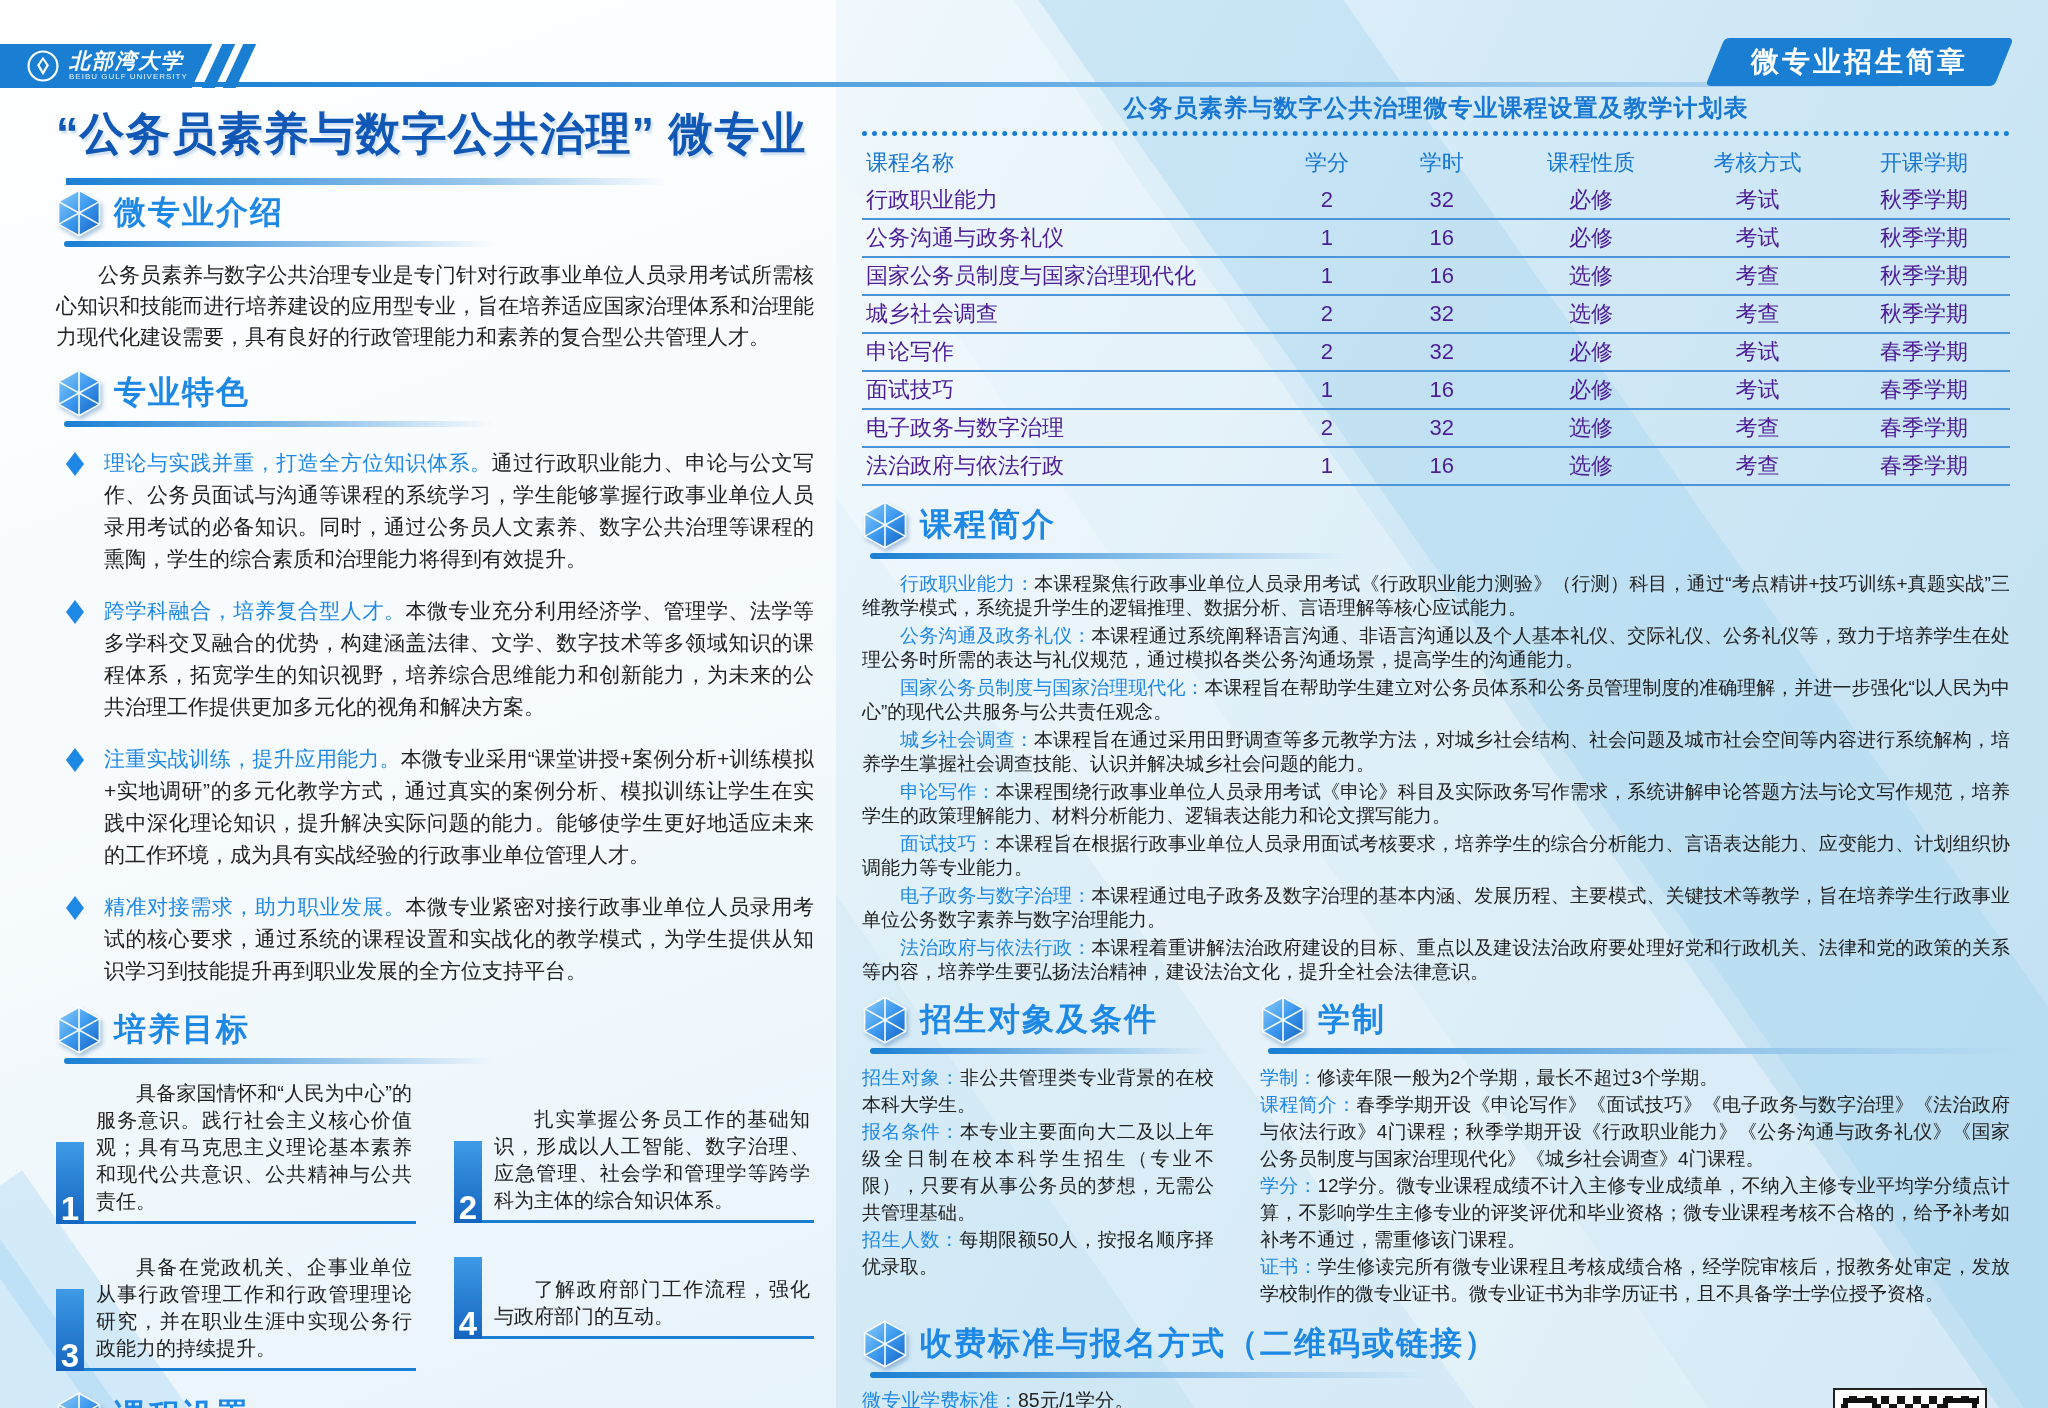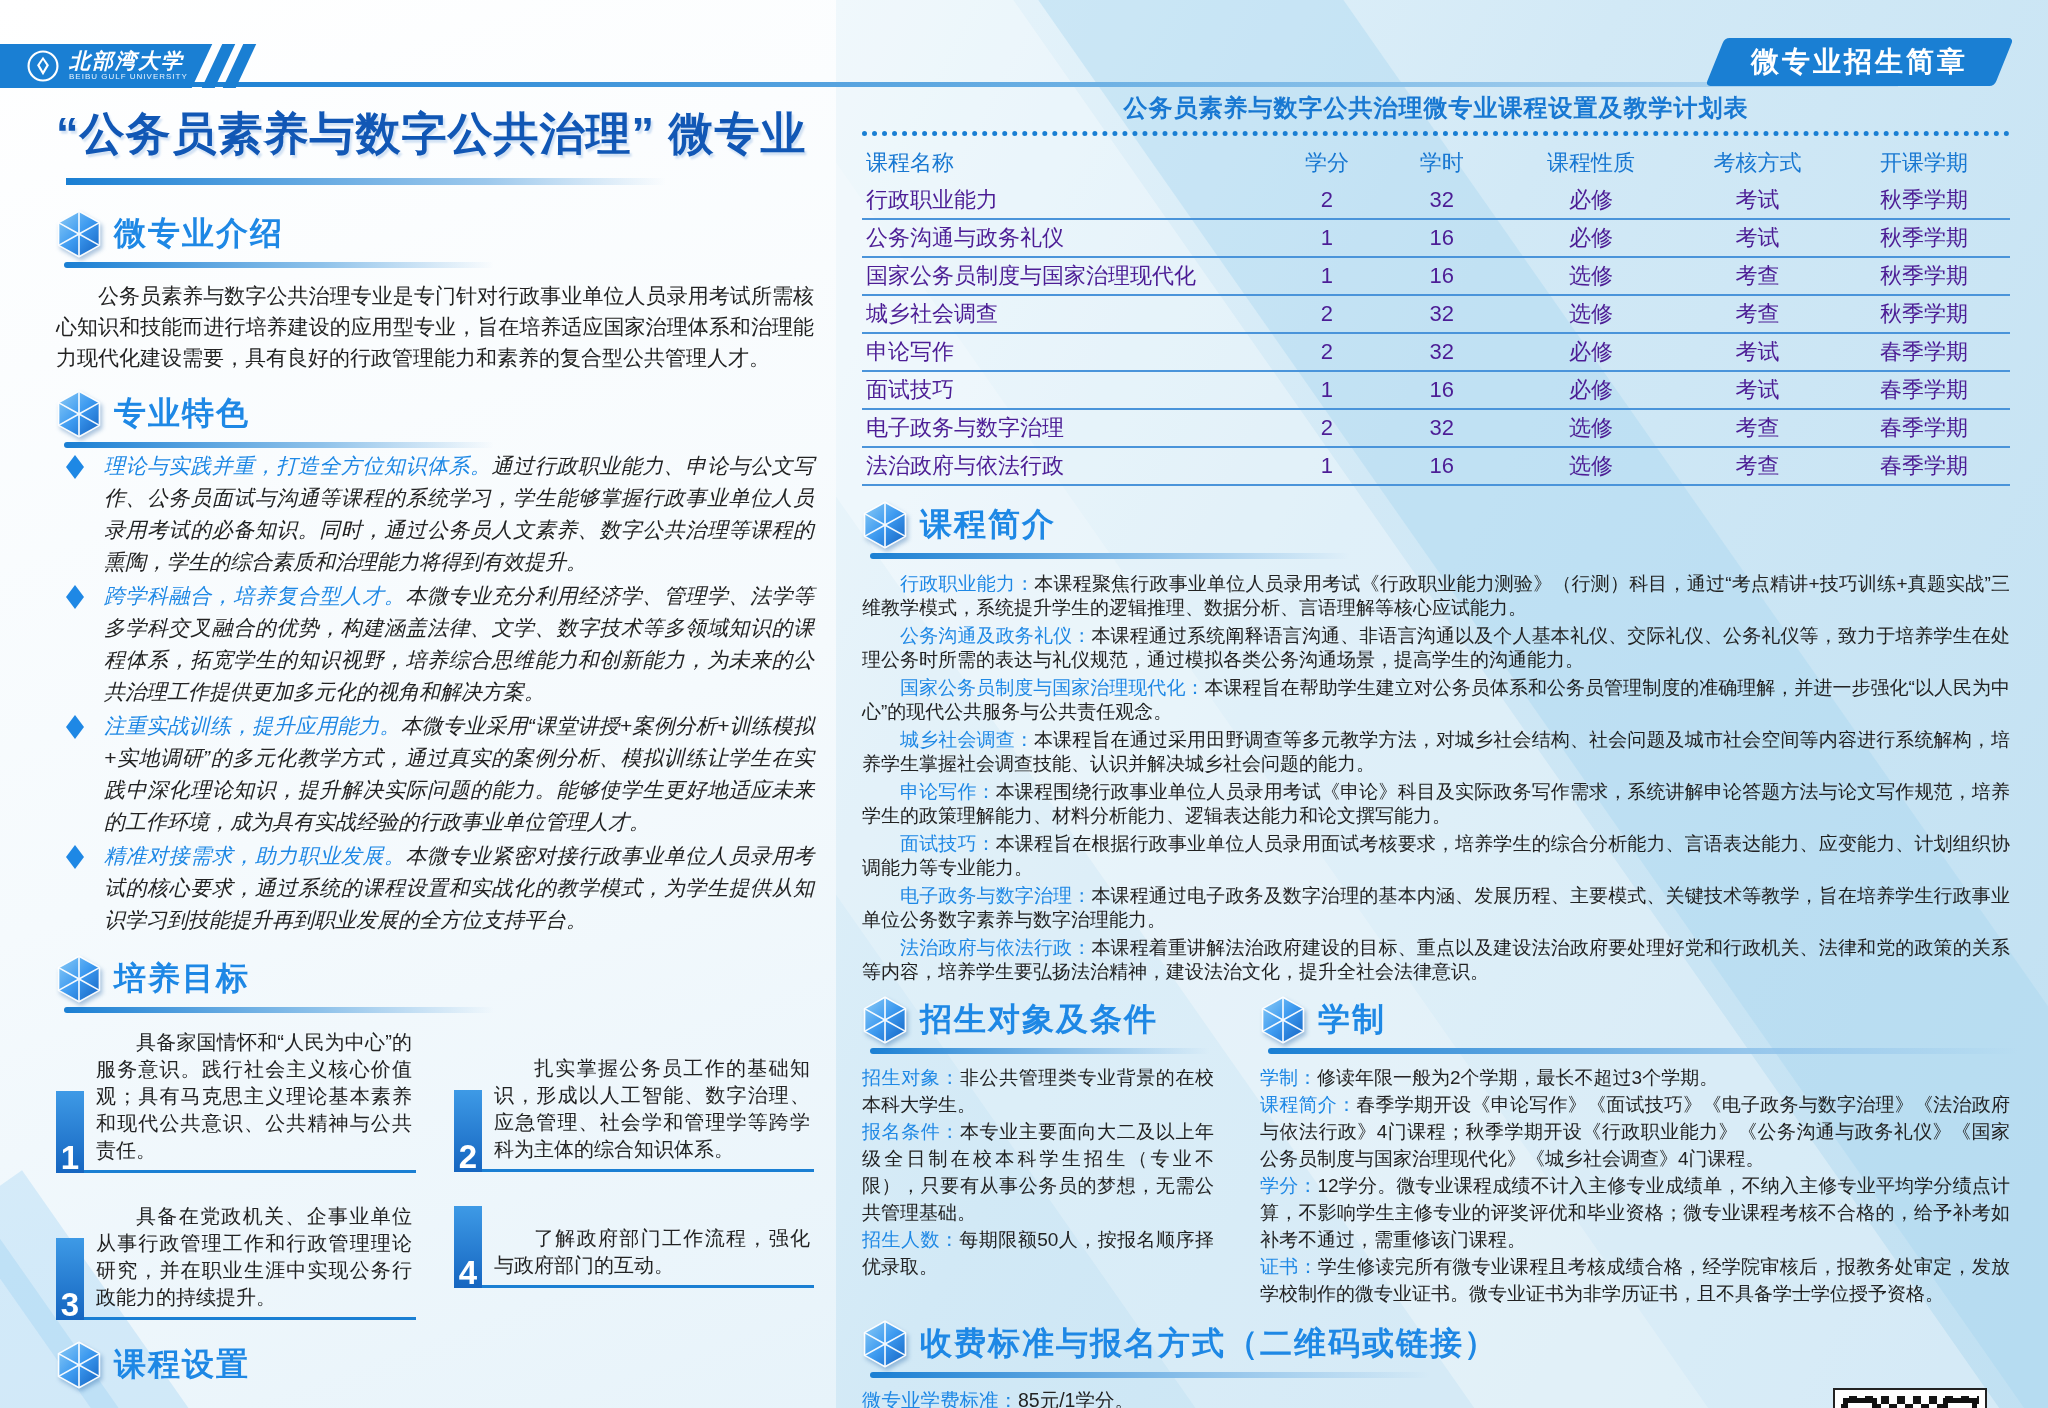--- a/index.html
+++ b/index.html
@@ -36,24 +36,24 @@
   .sec-head{display:flex;align-items:center;gap:12px;}
   .cube{width:46px;height:50px;flex:none;filter:drop-shadow(2px 3px 2px rgba(20,90,160,.35));}
   .sec-title{font-size:32px;font-weight:800;color:#1e88e5;letter-spacing:2px;}
   .sec-underline{height:6px;margin:3px 0 0 8px;background:linear-gradient(90deg,#1a7fd3 0%,#8fc2ea 60%,rgba(156,200,236,0) 100%);border-radius:3px;}
   .lead,.ci-label{color:#1e88e5;}
 
   
   .col-left{position:absolute;left:56px;top:104px;width:758px;z-index:2;}
   .h1{font-size:45px;font-weight:800;color:#1157b5;letter-spacing:1px;text-shadow:2px 3px 2px rgba(21,101,192,.18);}
   .title-underline{margin:14px 0 0 10px;width:600px;height:7px;background:linear-gradient(90deg,#1a7fd3 0%,#9cc8ec 70%,rgba(156,200,236,0) 100%);}
-  .m-intro{margin-top:24px;} .m-feat{margin-top:16px;} .m-goal{margin-top:18px;} .m-course{margin-top:20px;}
+  .m-intro{margin-top:3px;} .m-feat{margin-top:16px;} .m-goal{margin-top:18px;} .m-course{margin-top:20px;}
   .u-left{width:430px;}
   .intro-p{margin-top:12px;font-size:21px;line-height:31px;color:#222;text-indent:2em;text-align:justify;}
-  .feat{position:relative;padding-left:48px;margin-top:2px;font-size:21px;line-height:32px;color:#222;text-align:justify;font-style:italic;}
+  .feat{position:relative;padding-left:48px;margin-top:20px;font-size:21px;line-height:32px;color:#222;text-align:justify;}
   .dia{background:#1e88e5;clip-path:polygon(50% 0,100% 50%,50% 100%,0 50%);}
   .feat .dia{position:absolute;left:10px;top:5px;width:18px;height:24px;}
   .goals{display:grid;grid-template-columns:1fr 1fr;column-gap:38px;margin-top:16px;align-items:start;}
   .goal{position:relative;padding:0 4px 6px 40px;border-bottom:3px solid #1a7fd3;font-size:20px;line-height:27px;color:#222;}
   .goal p{text-indent:2em;text-align:justify;}
   .goal .num{position:absolute;left:0;bottom:-3px;width:28px;height:82px;background:linear-gradient(180deg,#3e9ae6,#1565c0);color:#fff;font-size:33px;font-weight:800;display:flex;align-items:flex-end;justify-content:center;padding-bottom:2px;}
   .g2{margin-top:26px;} .g3{margin-top:30px;} .g4{margin-top:52px;}
 
   
   .col-right{position:absolute;left:862px;top:92px;width:1148px;z-index:2;}

